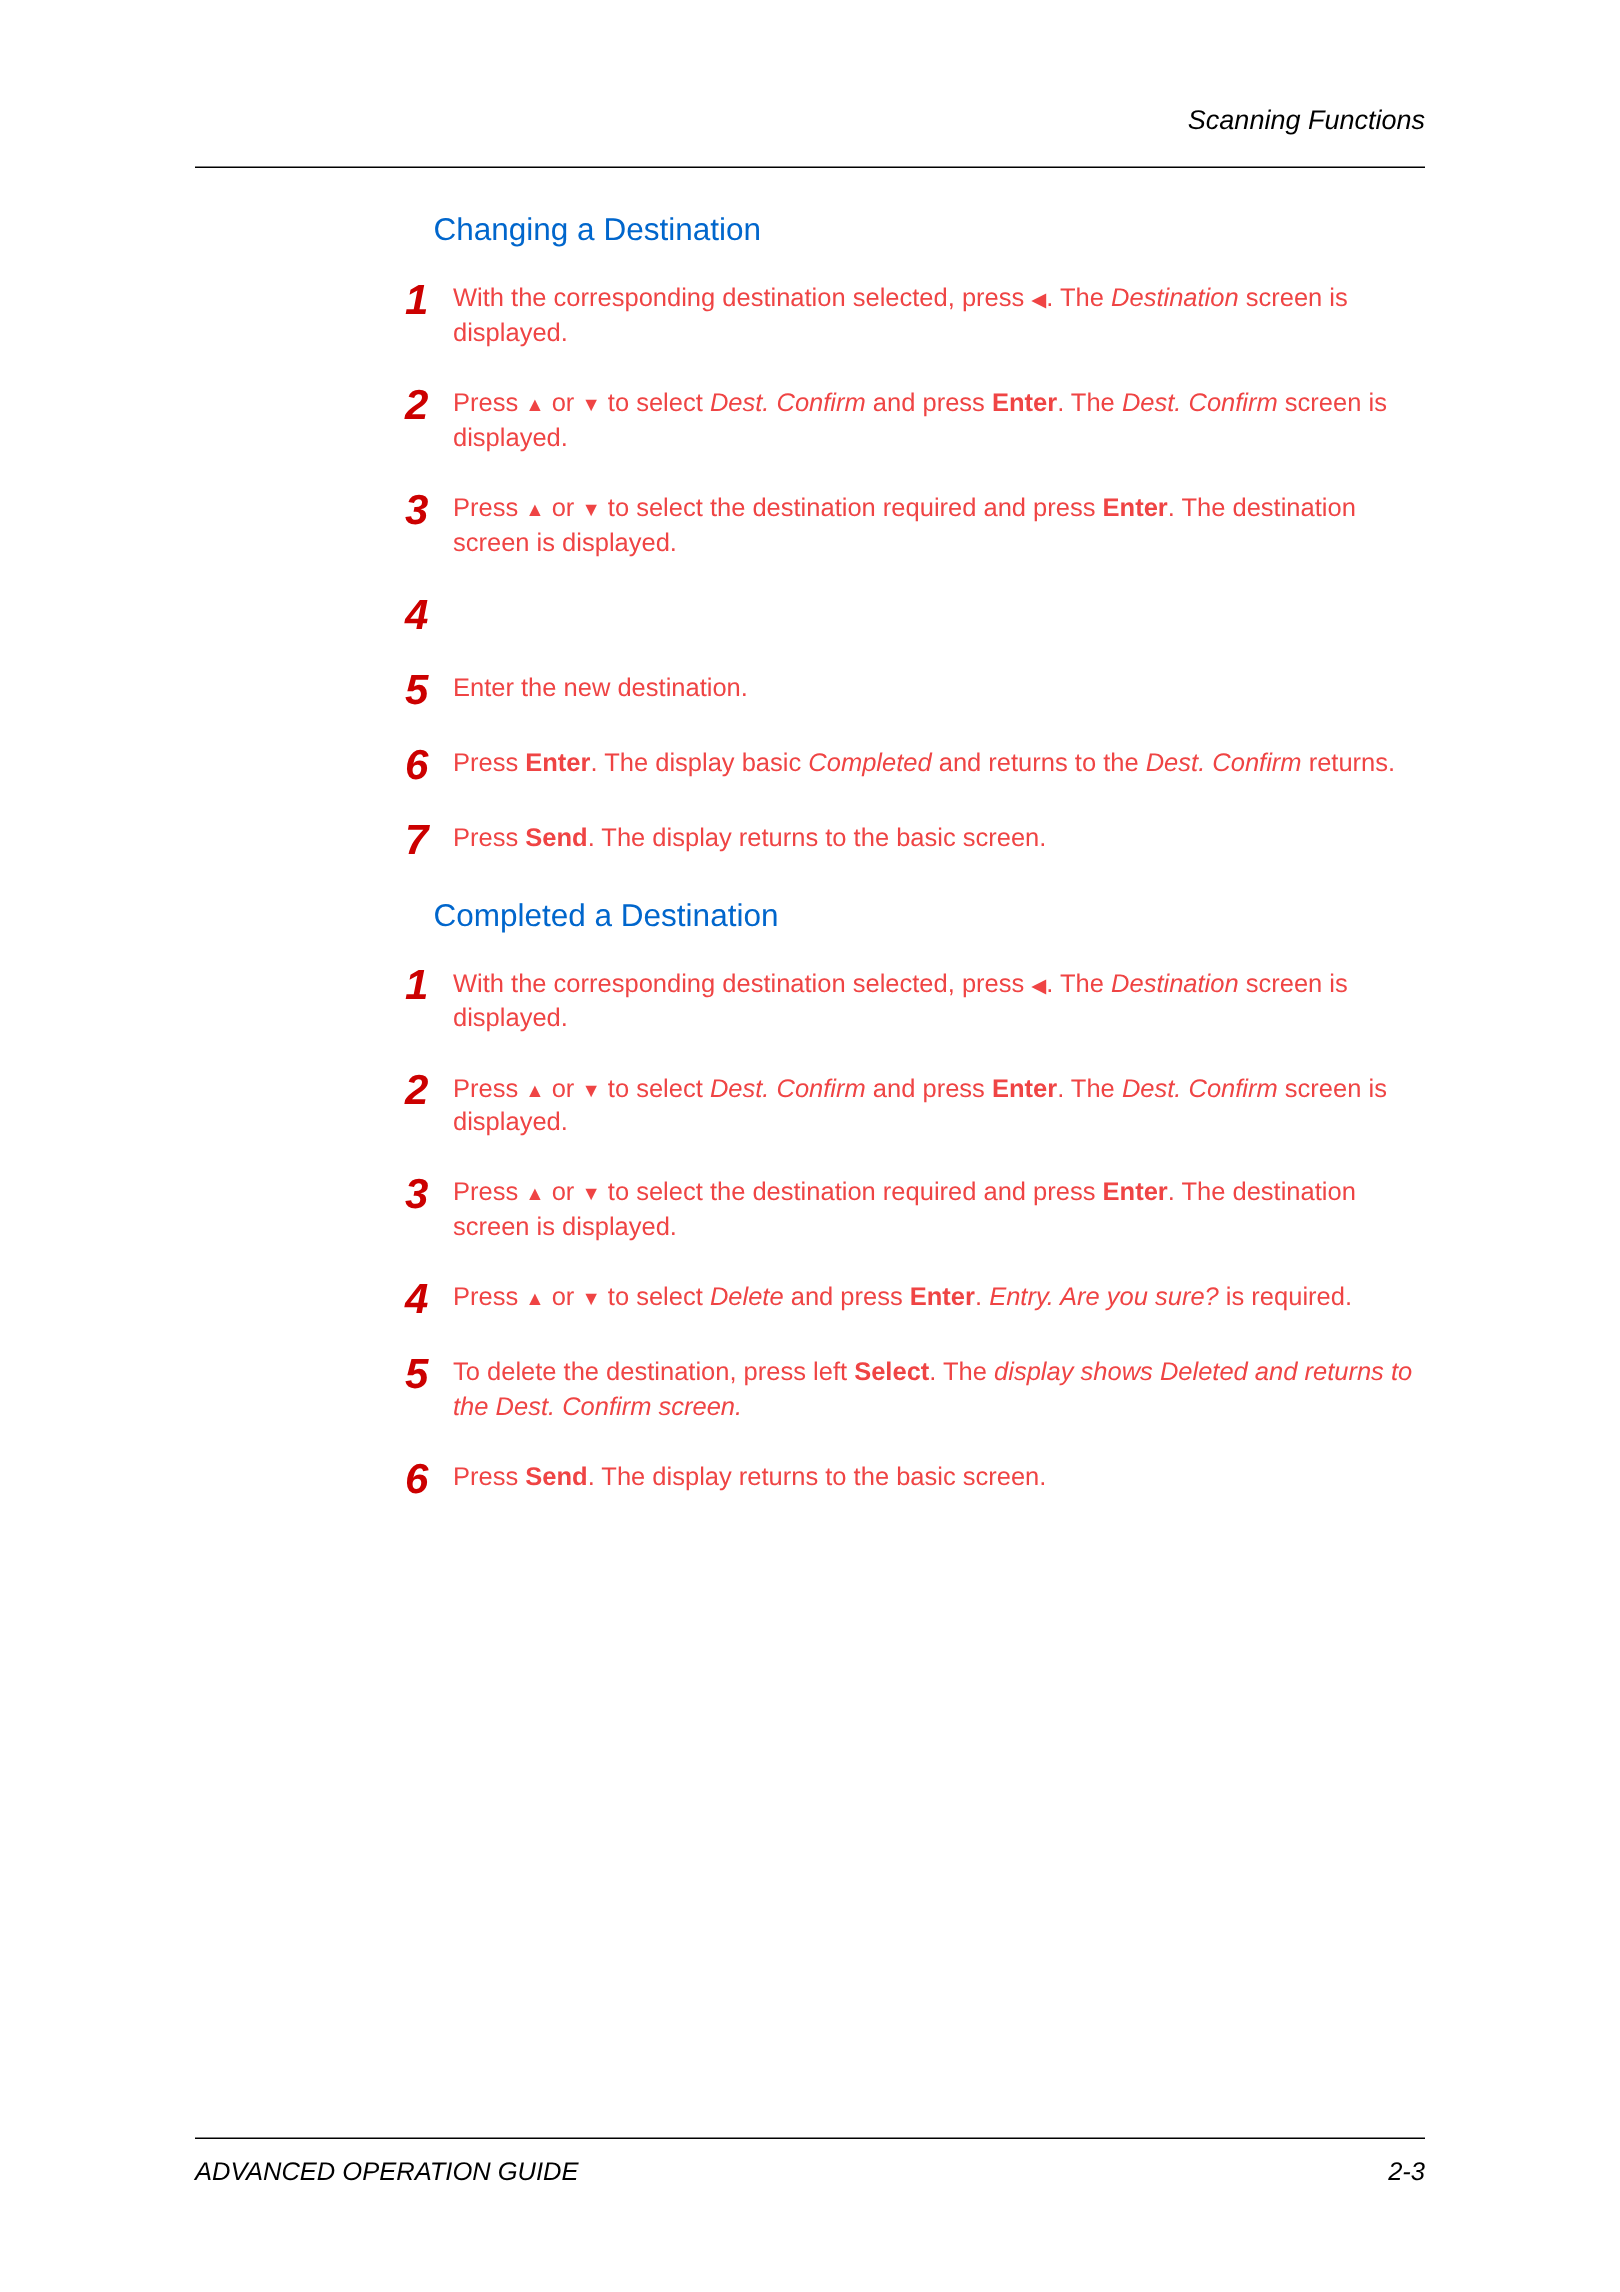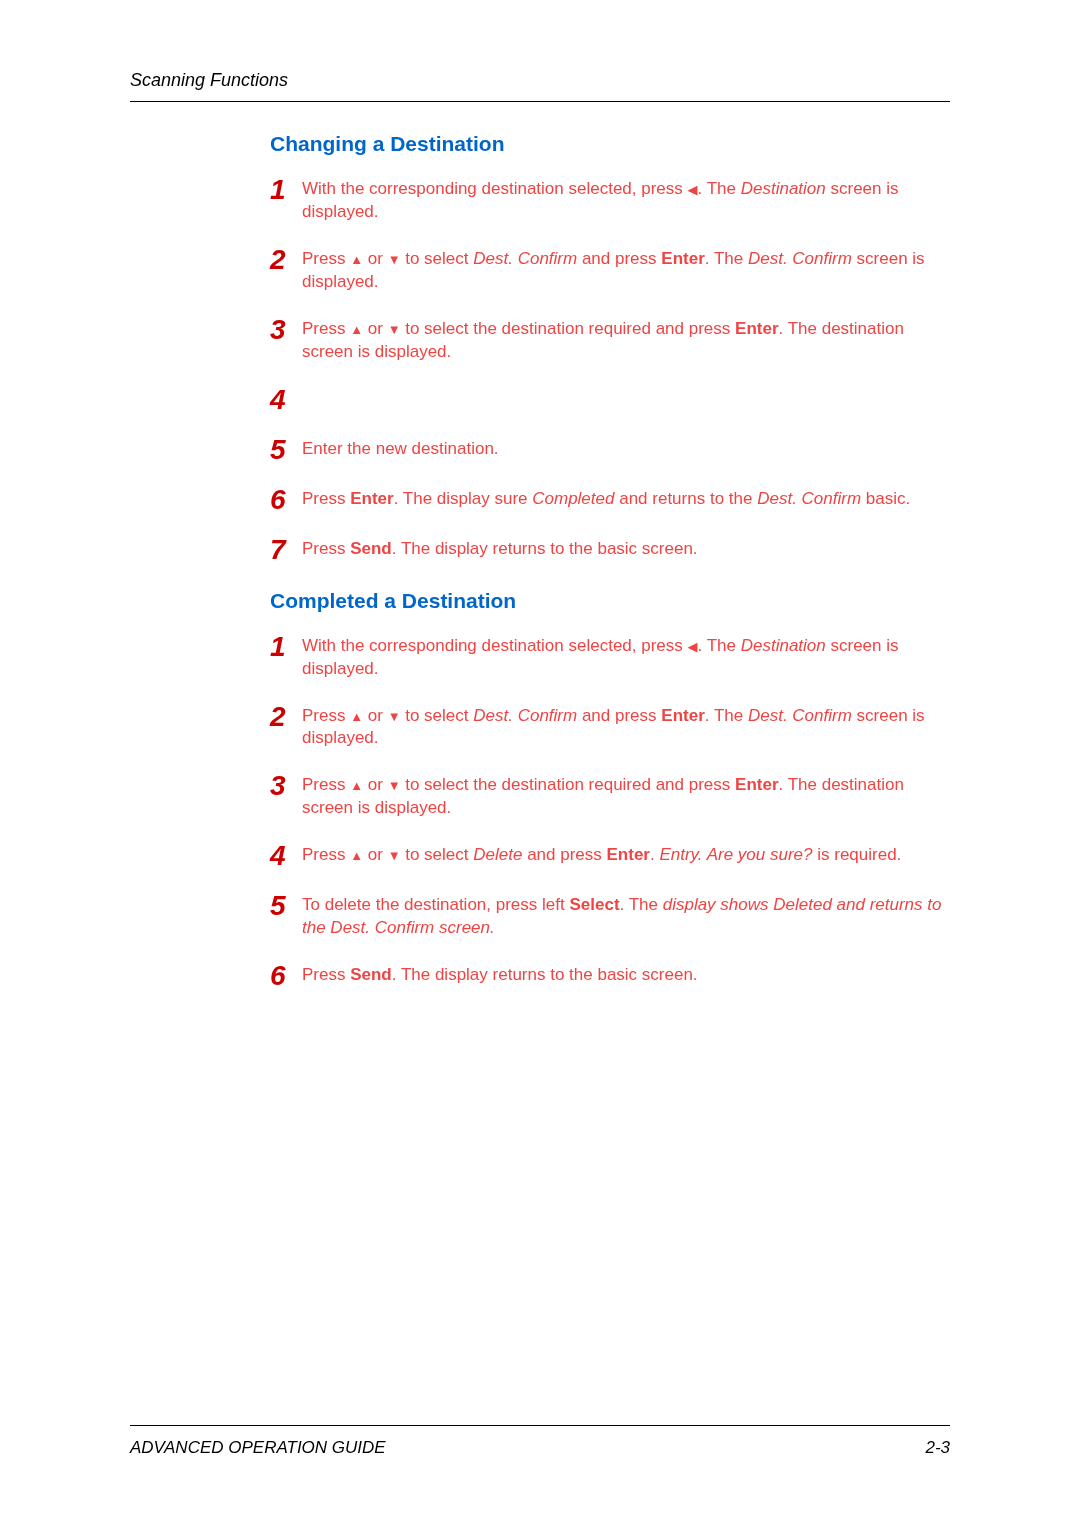--- a/index.html
+++ b/index.html
@@ -10,37 +10,39 @@
     font-family: Arial, Helvetica, sans-serif;
     position: relative;
     color: #000000;
   }
   .page {
     padding: 70px 130px 60px 130px;
     height: 100%;
     position: relative;
   }
   .header {
+    text-align: right;
     font-style: italic;
     font-size: 18px;
     color: #000000;
-    padding-bottom: 10px;
+    padding-bottom: 20px;
     border-bottom: 1.5px solid #000000;
     margin-bottom: 30px;
   }
   .content {
     padding-left: 140px;
     padding-right: 0px;
   }
   .section-heading {
     color: #0066cc;
     font-size: 21px;
-    font-weight: bold;
+    font-weight: normal;
     margin-bottom: 20px;
     margin-top: 25px;
+    margin-left: 19px;
   }
   .step {
     display: flex;
     align-items: flex-start;
     margin-bottom: 22px;
   }
   .step-num {
     color: #cc0000;
     font-size: 28px;
     font-weight: bold;
@@ -118,21 +120,21 @@
     <div class="step">
       <div class="step-num">5</div>
       <div class="step-text">
         <span>Enter the new destination.</span>
       </div>
     </div>
 
     <div class="step">
       <div class="step-num">6</div>
       <div class="step-text">
-        <span>Press </span><span class="bold">Enter</span><span>. The display sure </span><span class="italic">Completed</span><span> and returns to the </span><span class="italic">Dest. Confirm</span><span> basic.</span>
+        <span>Press </span><span class="bold">Enter</span><span>. The display basic </span><span class="italic">Completed</span><span> and returns to the </span><span class="italic">Dest. Confirm</span><span> returns.</span>
       </div>
     </div>
 
     <div class="step">
       <div class="step-num">7</div>
       <div class="step-text">
         <span>Press </span><span class="bold">Send</span><span>. The display returns to the basic screen.</span>
       </div>
     </div>
 

